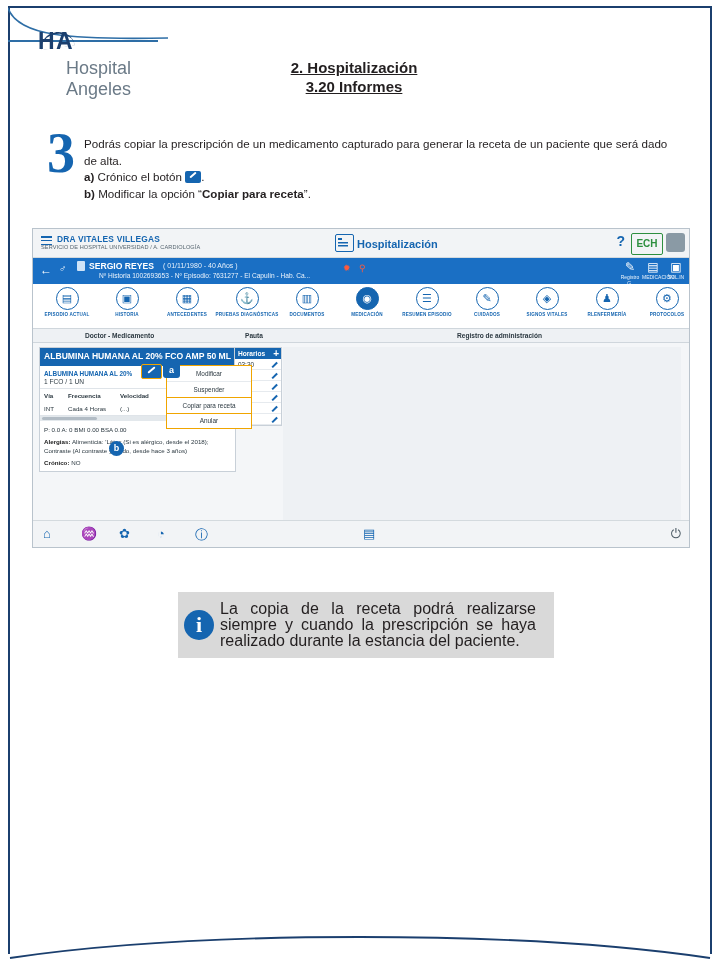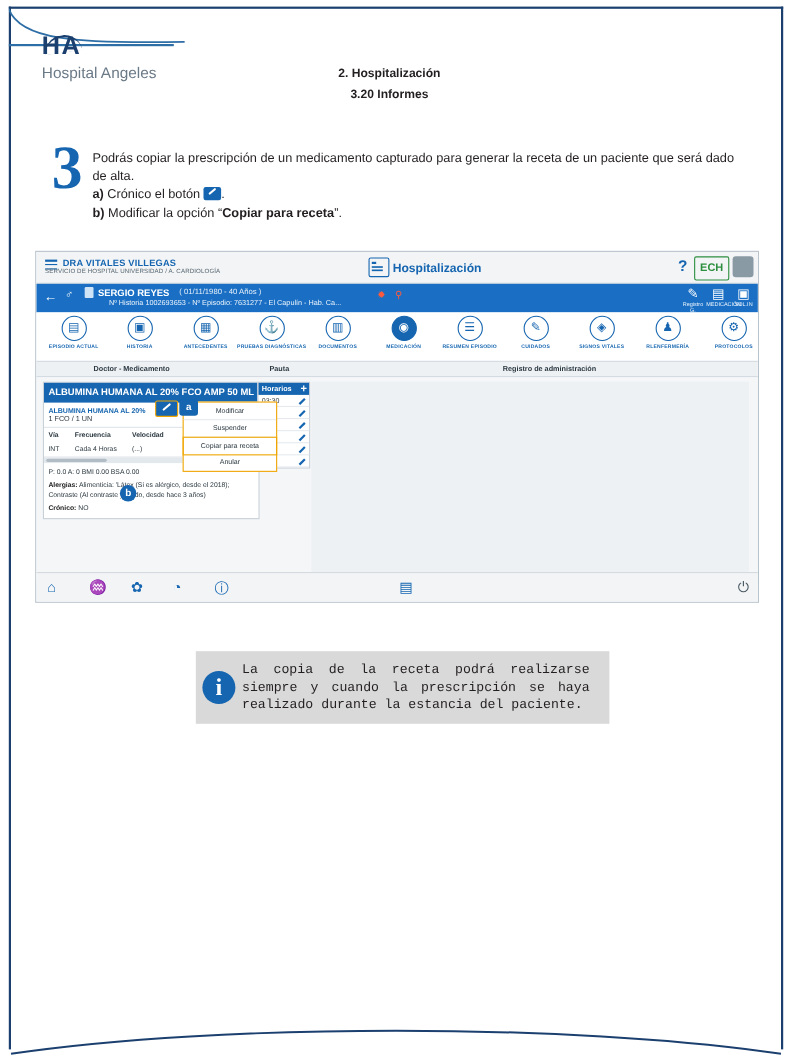--- a/index.html
+++ b/index.html
@@ -93,35 +93,37 @@
     position: absolute;
     left: 2px;
     top: 2px;
     width: 34px;
     height: 14px;
     border-top: 2px solid #1b3f6e;
     border-radius: 50%/100% 100% 0 0;
     transform: rotate(-8deg);
   }
   .logo .name {
-    font-size: 14px;
+    font-size: 18px;
     color: #6b7a87;
     margin-top: 2px;
+    margin-left: 28px;
   }
   
   .doc-title {
     position: absolute;
     top: 58px;
     left: 0;
     right: 12px;
     text-align: center;
-    font-size: 11px;
+    font-size: 15px;
     font-weight: bold;
     color: #231f20;
     line-height: 19px;
+    text-decoration: underline;
   }
   
   .step-num {
     position: absolute;
     left: 47px;
     top: 128px;
     font-size: 56px;
     font-weight: bold;
     color: #1565b0;
     line-height: 50px;
@@ -602,25 +604,24 @@
     color: #fff;
     font-family: "Liberation Serif", serif;
     font-size: 22px;
     font-weight: bold;
     text-align: center;
     line-height: 30px;
   }
   .note .txt {
     flex: 1;
     padding-right: 18px;
-    font-size: 12px;
+    font-size: 16px;
     line-height: 16px;
     text-align: justify;
     color: #231f20;
-    font-family: Liberation Mono, monospace;
   }
 </style>
 </head>
 <body>
 
 <div class="page">
 
   <div class="frame-left"></div>
   <div class="frame-right"></div>
   <div class="frame-top"></div>

